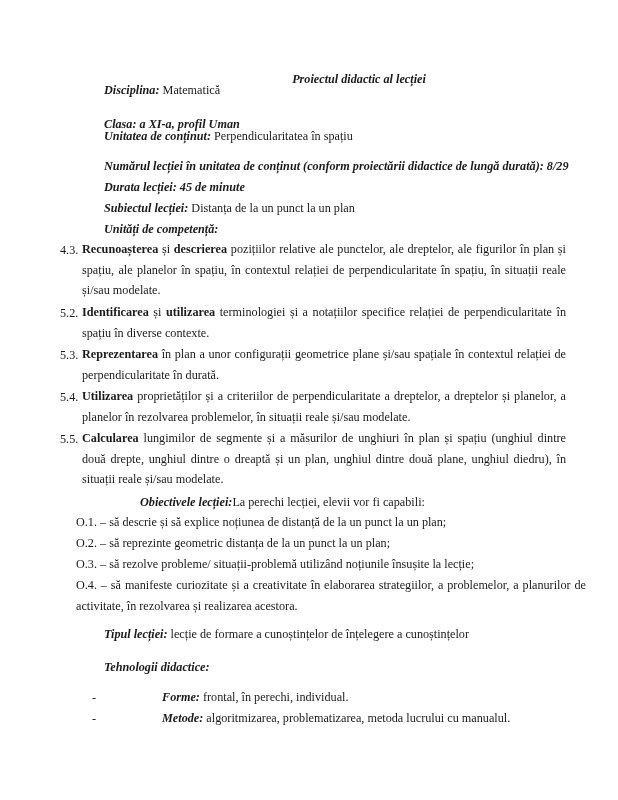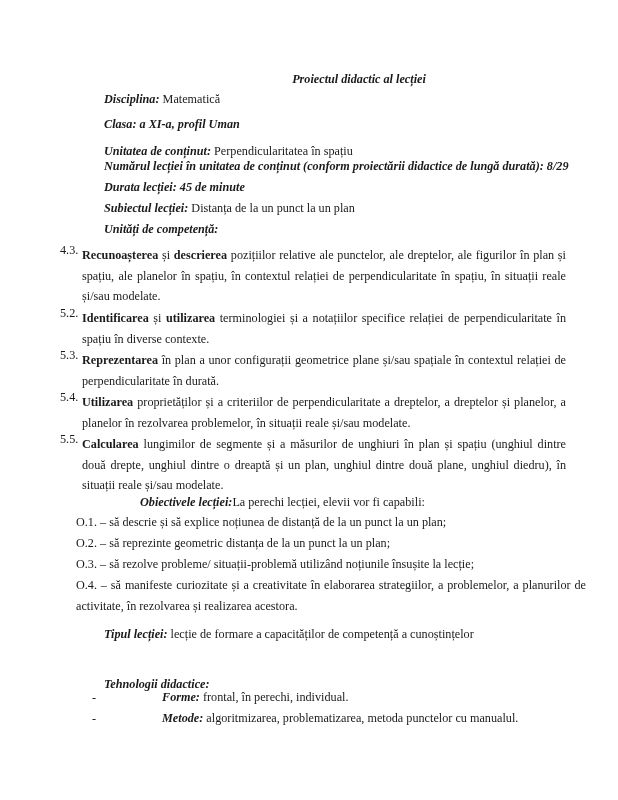--- a/index.html
+++ b/index.html
@@ -4,40 +4,40 @@
 <style>
   html, body { margin: 0; padding: 0; background: #ffffff; }
   body { width: 618px; height: 800px; overflow: hidden; position: relative;
          font-family: "Liberation Serif", serif; color: #1a1a1a; }
   .page { position: absolute; left: 56px; top: 0; width: 510px; font-size: 12.2px; }
   .line { position: absolute; left: 0; white-space: nowrap; }
   .bi { font-weight: bold; font-style: italic; margin-left: 48px; }
   .title { width: 510px; text-align: center; }
   .comp { position: absolute; left: 0; width: 510px; }
   .comp .num { position: absolute; left: 4px; top: 0; }
-  .comp .txt { position: absolute; left: 26px; width: 484px; text-align: justify; text-align-last: left; line-height: 20.7px; margin-top: 6px; }
+  .comp .txt { position: absolute; left: 26px; width: 484px; text-align: justify; text-align-last: left; line-height: 20.7px; }
   .obj-head { left: 36px; }
   .obj { position: absolute; left: 0; width: 510px; text-align: justify; text-align-last: left; line-height: 20.7px; margin-left: 20px; }
   .tech { position: absolute; left: 36px; white-space: nowrap; }
   .tech .dash { display: inline-block; width: 22px; }
 </style>
 </head>
 <body>
 
 <div class="page">
 
   <div class="line title bi" style="top:72px;">Proiectul didactic al lecției</div>
 
-  <div class="line" style="top:92px;">
+  <div class="line" style="top:83px;">
     <span class="bi">Disciplina:</span><span> Matematică</span>
   </div>
   <div class="line" style="top:117px;">
     <span class="bi">Clasa: a XI-a, profil Uman</span><span></span>
   </div>
-  <div class="line" style="top:144px;">
+  <div class="line" style="top:129px;">
     <span class="bi">Unitatea de conținut:</span><span> Perpendicularitatea în spațiu</span>
   </div>
   <div class="line" style="top:159px;">
     <span class="bi">Numărul lecției în unitatea de conținut (conform proiectării didactice de lungă durată): 8/29</span><span></span>
   </div>
   <div class="line" style="top:180px;">
     <span class="bi">Durata lecției: 45 de minute</span><span></span>
   </div>
   <div class="line" style="top:201px;">
     <span class="bi">Subiectul lecției:</span><span> Distanța de la un punct la un plan</span>
@@ -70,25 +70,25 @@
   <div class="line obj-head" style="top:495px;">
     <span class="bi">Obiectivele lecției:</span><span>La perechi lecției, elevii vor fi capabili:</span>
   </div>
 
   <div class="obj" style="top:512px;">O.1. – să descrie și să explice noțiunea de distanță de la un punct la un plan;</div>
   <div class="obj" style="top:533px;">O.2. – să reprezinte geometric distanța de la un punct la un plan;</div>
   <div class="obj" style="top:554px;">O.3. – să rezolve probleme/ situații-problemă utilizând noțiunile însușite la lecție;</div>
   <div class="obj" style="top:575px;">O.4. – să manifeste curiozitate și a creativitate în elaborarea strategiilor, a problemelor, a planurilor de activitate, în rezolvarea și realizarea acestora.</div>
 
   <div class="line" style="top:627px;">
-    <span class="bi">Tipul lecției:</span><span> lecție de formare a capacităților de competență a cunoștințelor</span>
+    <span class="bi">Tipul lecției:</span><span> lecție de formare a cunoștințelor de înțelegere a cunoștințelor</span>
   </div>
 
-  <div class="line bi" style="top:677px;">Tehnologii didactice:</div>
+  <div class="line bi" style="top:660px;">Tehnologii didactice:</div>
 
   <div class="tech" style="top:690px;">
     <span class="dash">-</span><span class="bi">Forme:</span><span> frontal, în perechi, individual.</span>
   </div>
   <div class="tech" style="top:711px;">
-    <span class="dash">-</span><span class="bi">Metode:</span><span> algoritmizarea, problematizarea, metoda punctelor cu manualul.</span>
+    <span class="dash">-</span><span class="bi">Metode:</span><span> algoritmizarea, problematizarea, metoda lucrului cu manualul.</span>
   </div>
 
 </div>
 
 </body></html>

